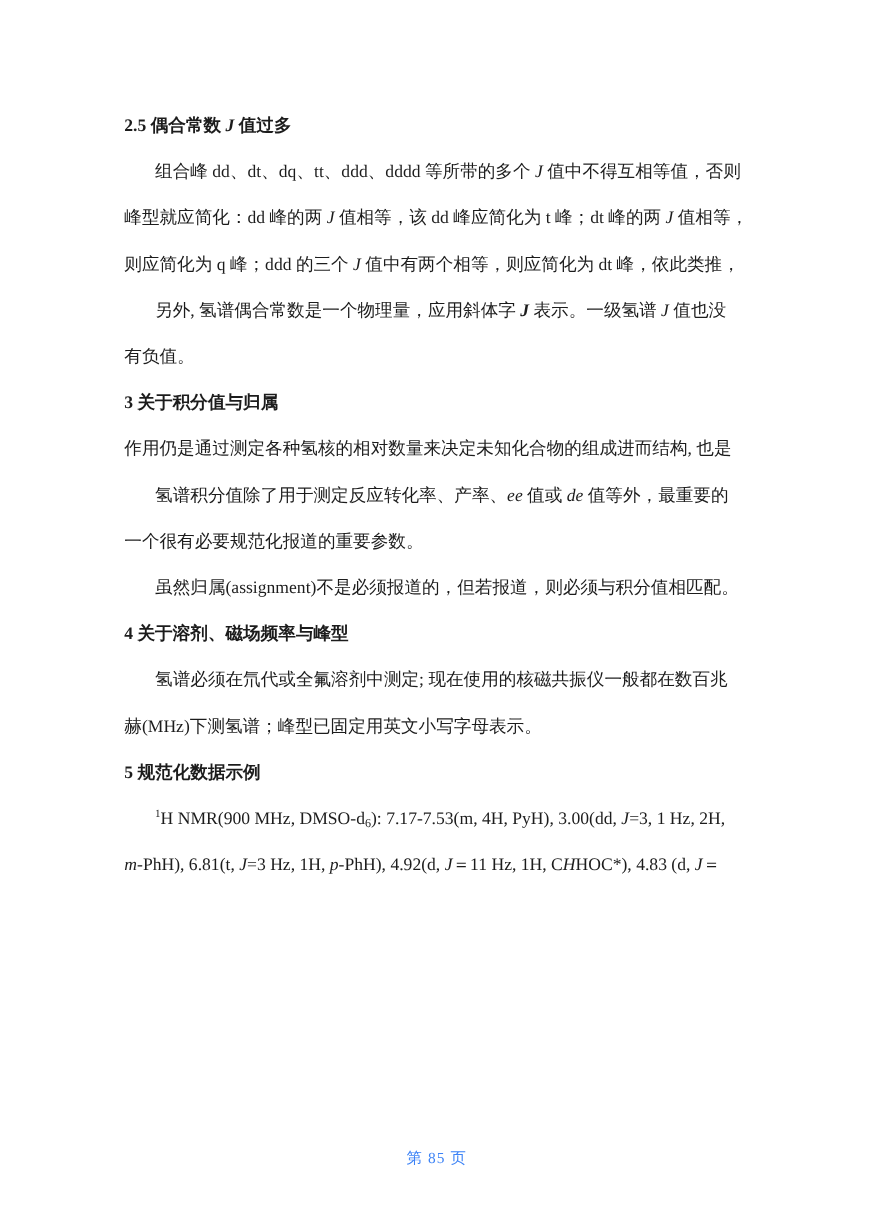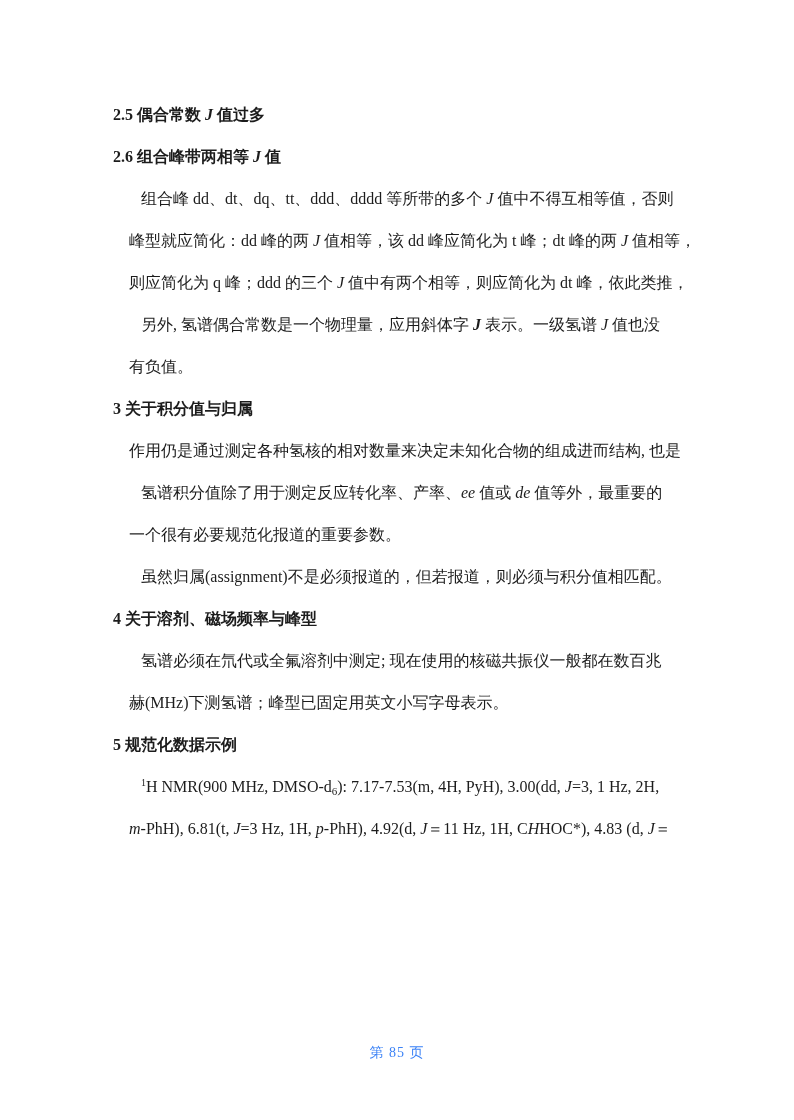--- a/index.html
+++ b/index.html
@@ -24,21 +24,21 @@
   }
   .line {
     height: 42px;
     line-height: 42px;
     font-size: 16px;
     white-space: nowrap;
     text-align: left;
   }
   .line.h { font-weight: bold; }
   .line.p { text-indent: 1.75em; }
-  .line.c { text-indent: 0; margin-left: 16px; }
+  .line.c { text-indent: 0; }
   .b { font-weight: bold; }
   .i { font-style: italic; }
   .sup {
     font-size: 10px;
     vertical-align: 6px;
     line-height: 0;
   }
   .sub {
     font-size: 11px;
     vertical-align: -3px;
@@ -54,21 +54,20 @@
     color: #3b82f6;
     letter-spacing: 1px;
   }
 </style>
 </head>
 <body>
 
 <div class="page">
   <div class="doc-body">
       <div class="line h"><span class="b">2.5 </span><span class="b">偶合常数 </span><span class="b i">J</span><span class="b"> 值过多</span></div>
-      <div class="line h"><span class="b">2.6 </span><span class="b">组合峰带两相等 </span><span class="b i">J</span><span class="b"> 值</span></div>
       <div class="line p"><span>组合峰 dd、dt、dq、tt、ddd、dddd 等所带的多个 </span><span class="i">J</span><span> 值中不得互相等值，否则</span></div>
       <div class="line c"><span>峰型就应简化：dd 峰的两 </span><span class="i">J</span><span> 值相等，该 dd 峰应简化为 t 峰；dt 峰的两 </span><span class="i">J</span><span> 值相等，</span></div>
       <div class="line c"><span>则应简化为 q 峰；ddd 的三个 </span><span class="i">J</span><span> 值中有两个相等，则应简化为 dt 峰，依此类推，</span></div>
       <div class="line p"><span>另外, 氢谱偶合常数是一个物理量，应用斜体字 </span><span class="b i">J</span><span> 表示。一级氢谱 </span><span class="i">J</span><span> 值也没</span></div>
       <div class="line c"><span>有负值。</span></div>
       <div class="line h"><span class="b">3 关于积分值与归属</span></div>
       <div class="line c"><span>作用仍是通过测定各种氢核的相对数量来决定未知化合物的组成进而结构, 也是</span></div>
       <div class="line p"><span>氢谱积分值除了用于测定反应转化率、产率、</span><span class="i">ee</span><span> 值或 </span><span class="i">de</span><span> 值等外，最重要的</span></div>
       <div class="line c"><span>一个很有必要规范化报道的重要参数。</span></div>
       <div class="line p"><span>虽然归属(assignment)不是必须报道的，但若报道，则必须与积分值相匹配。</span></div>

